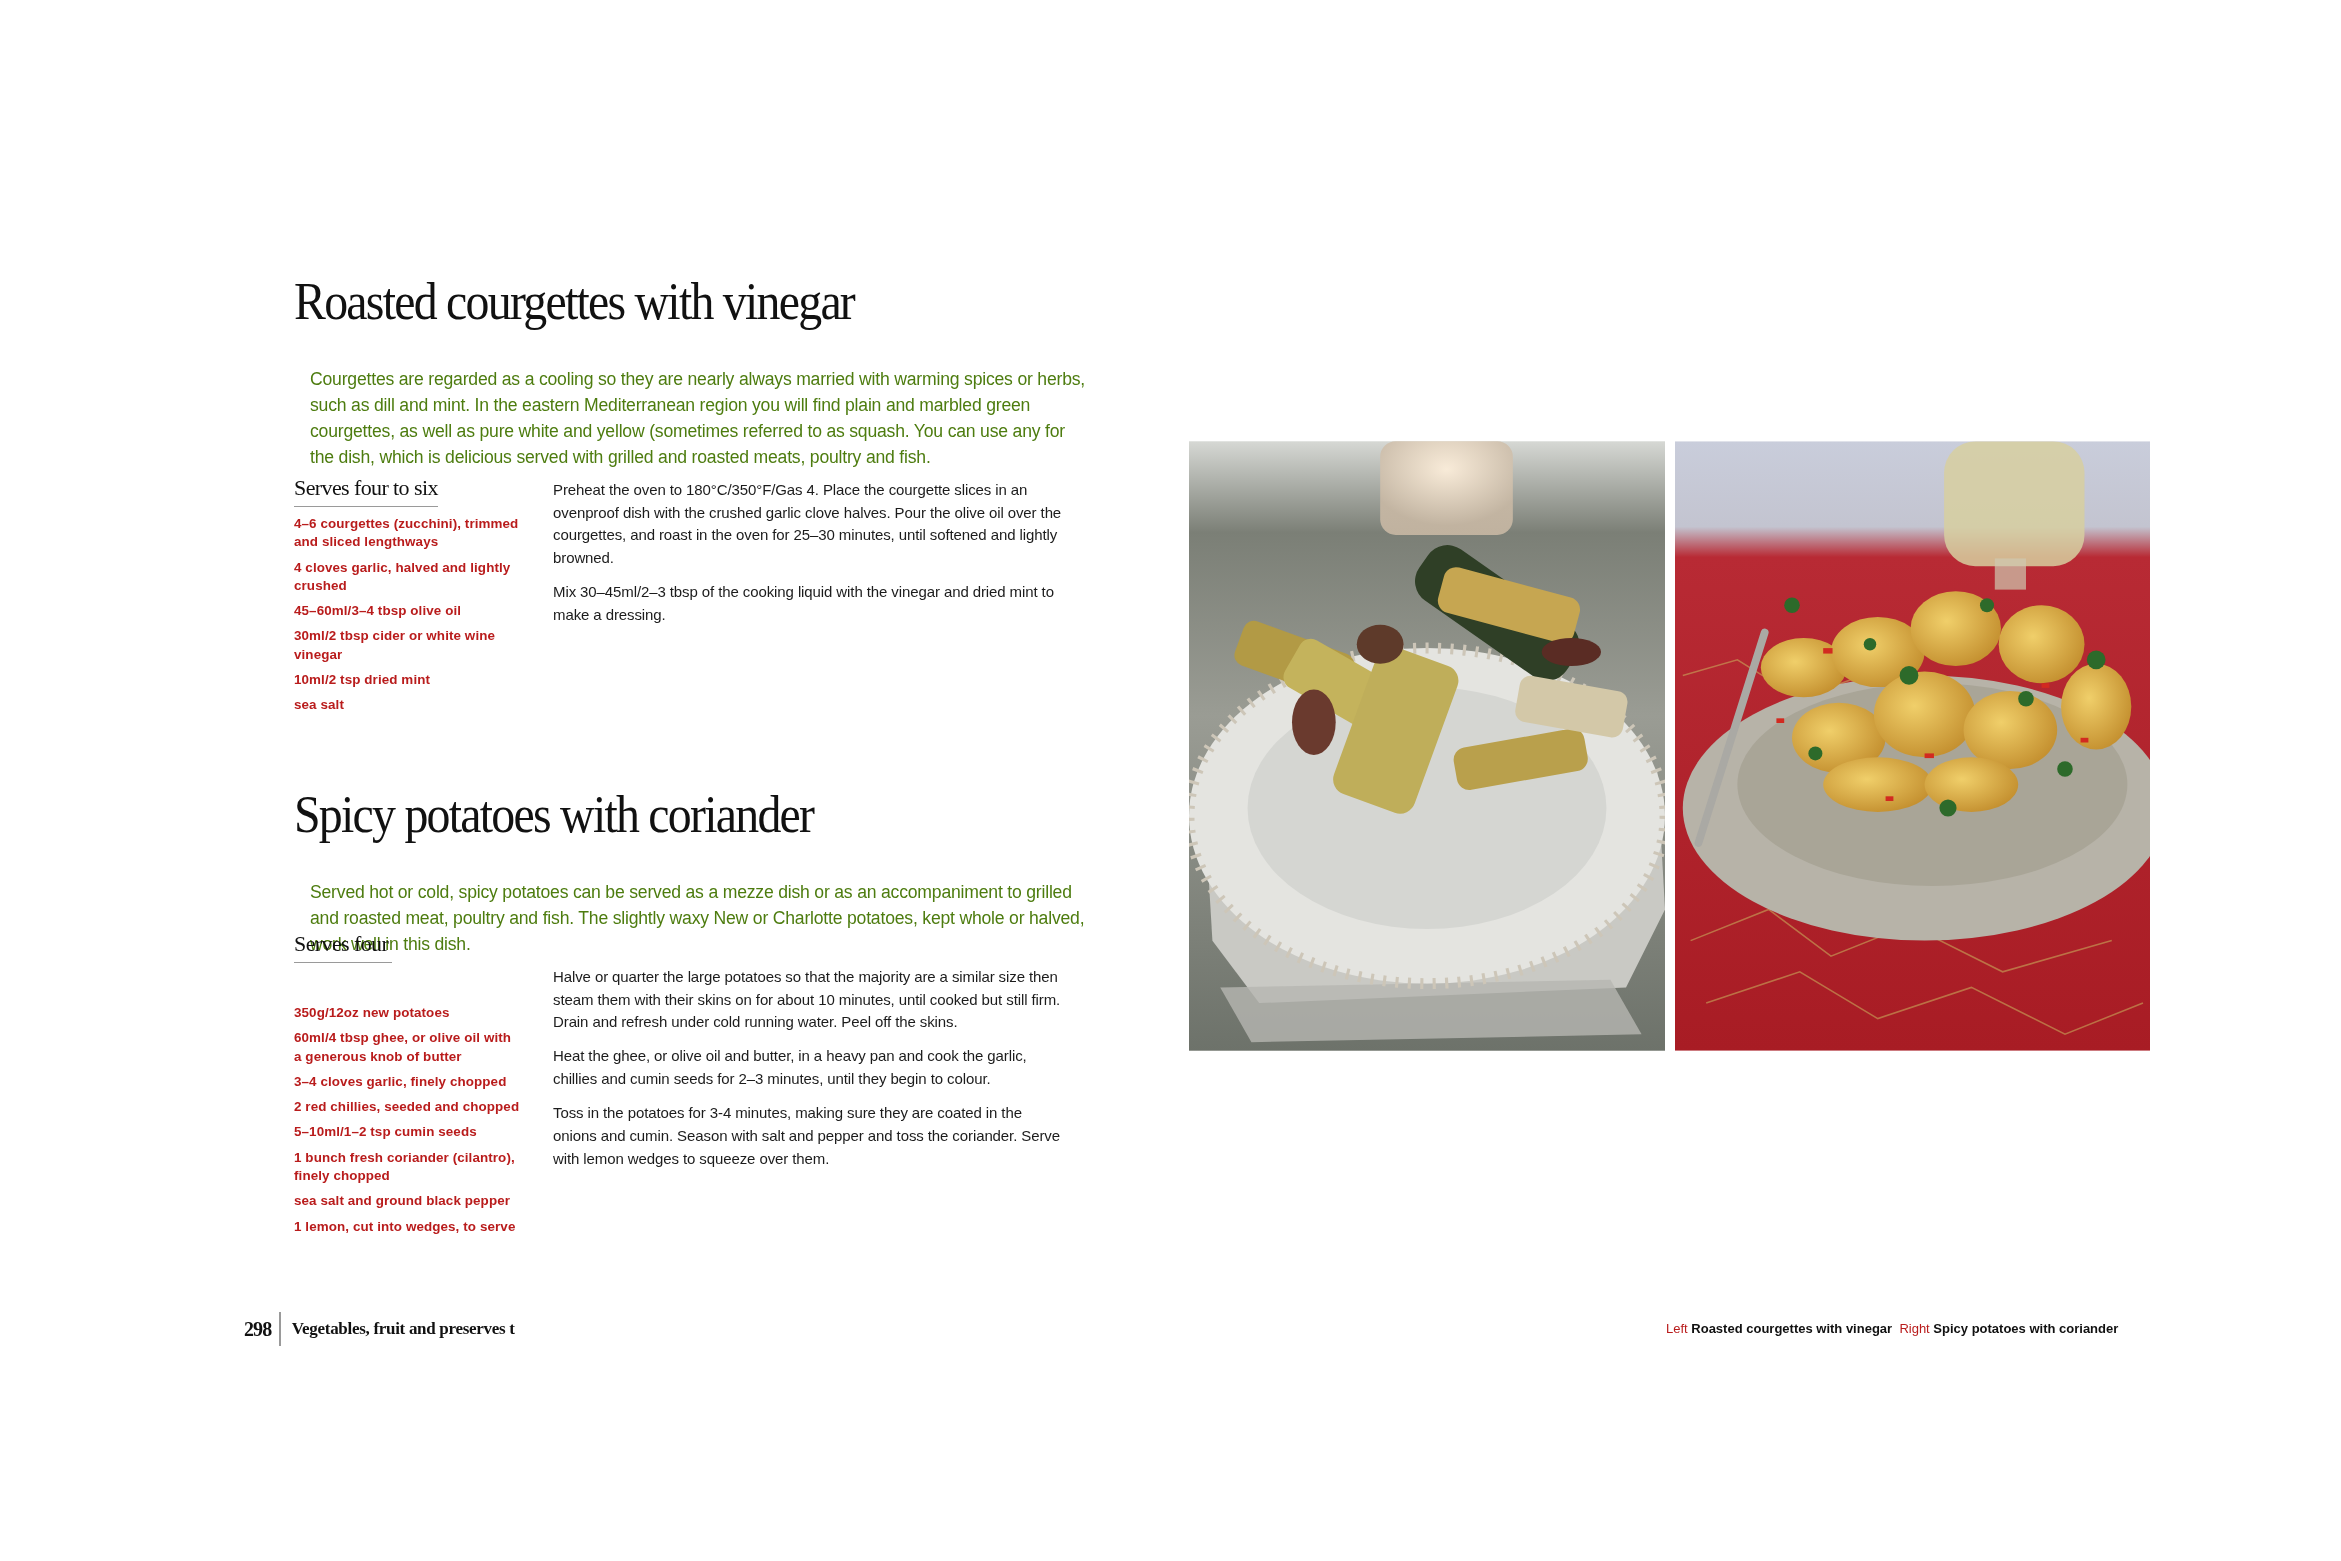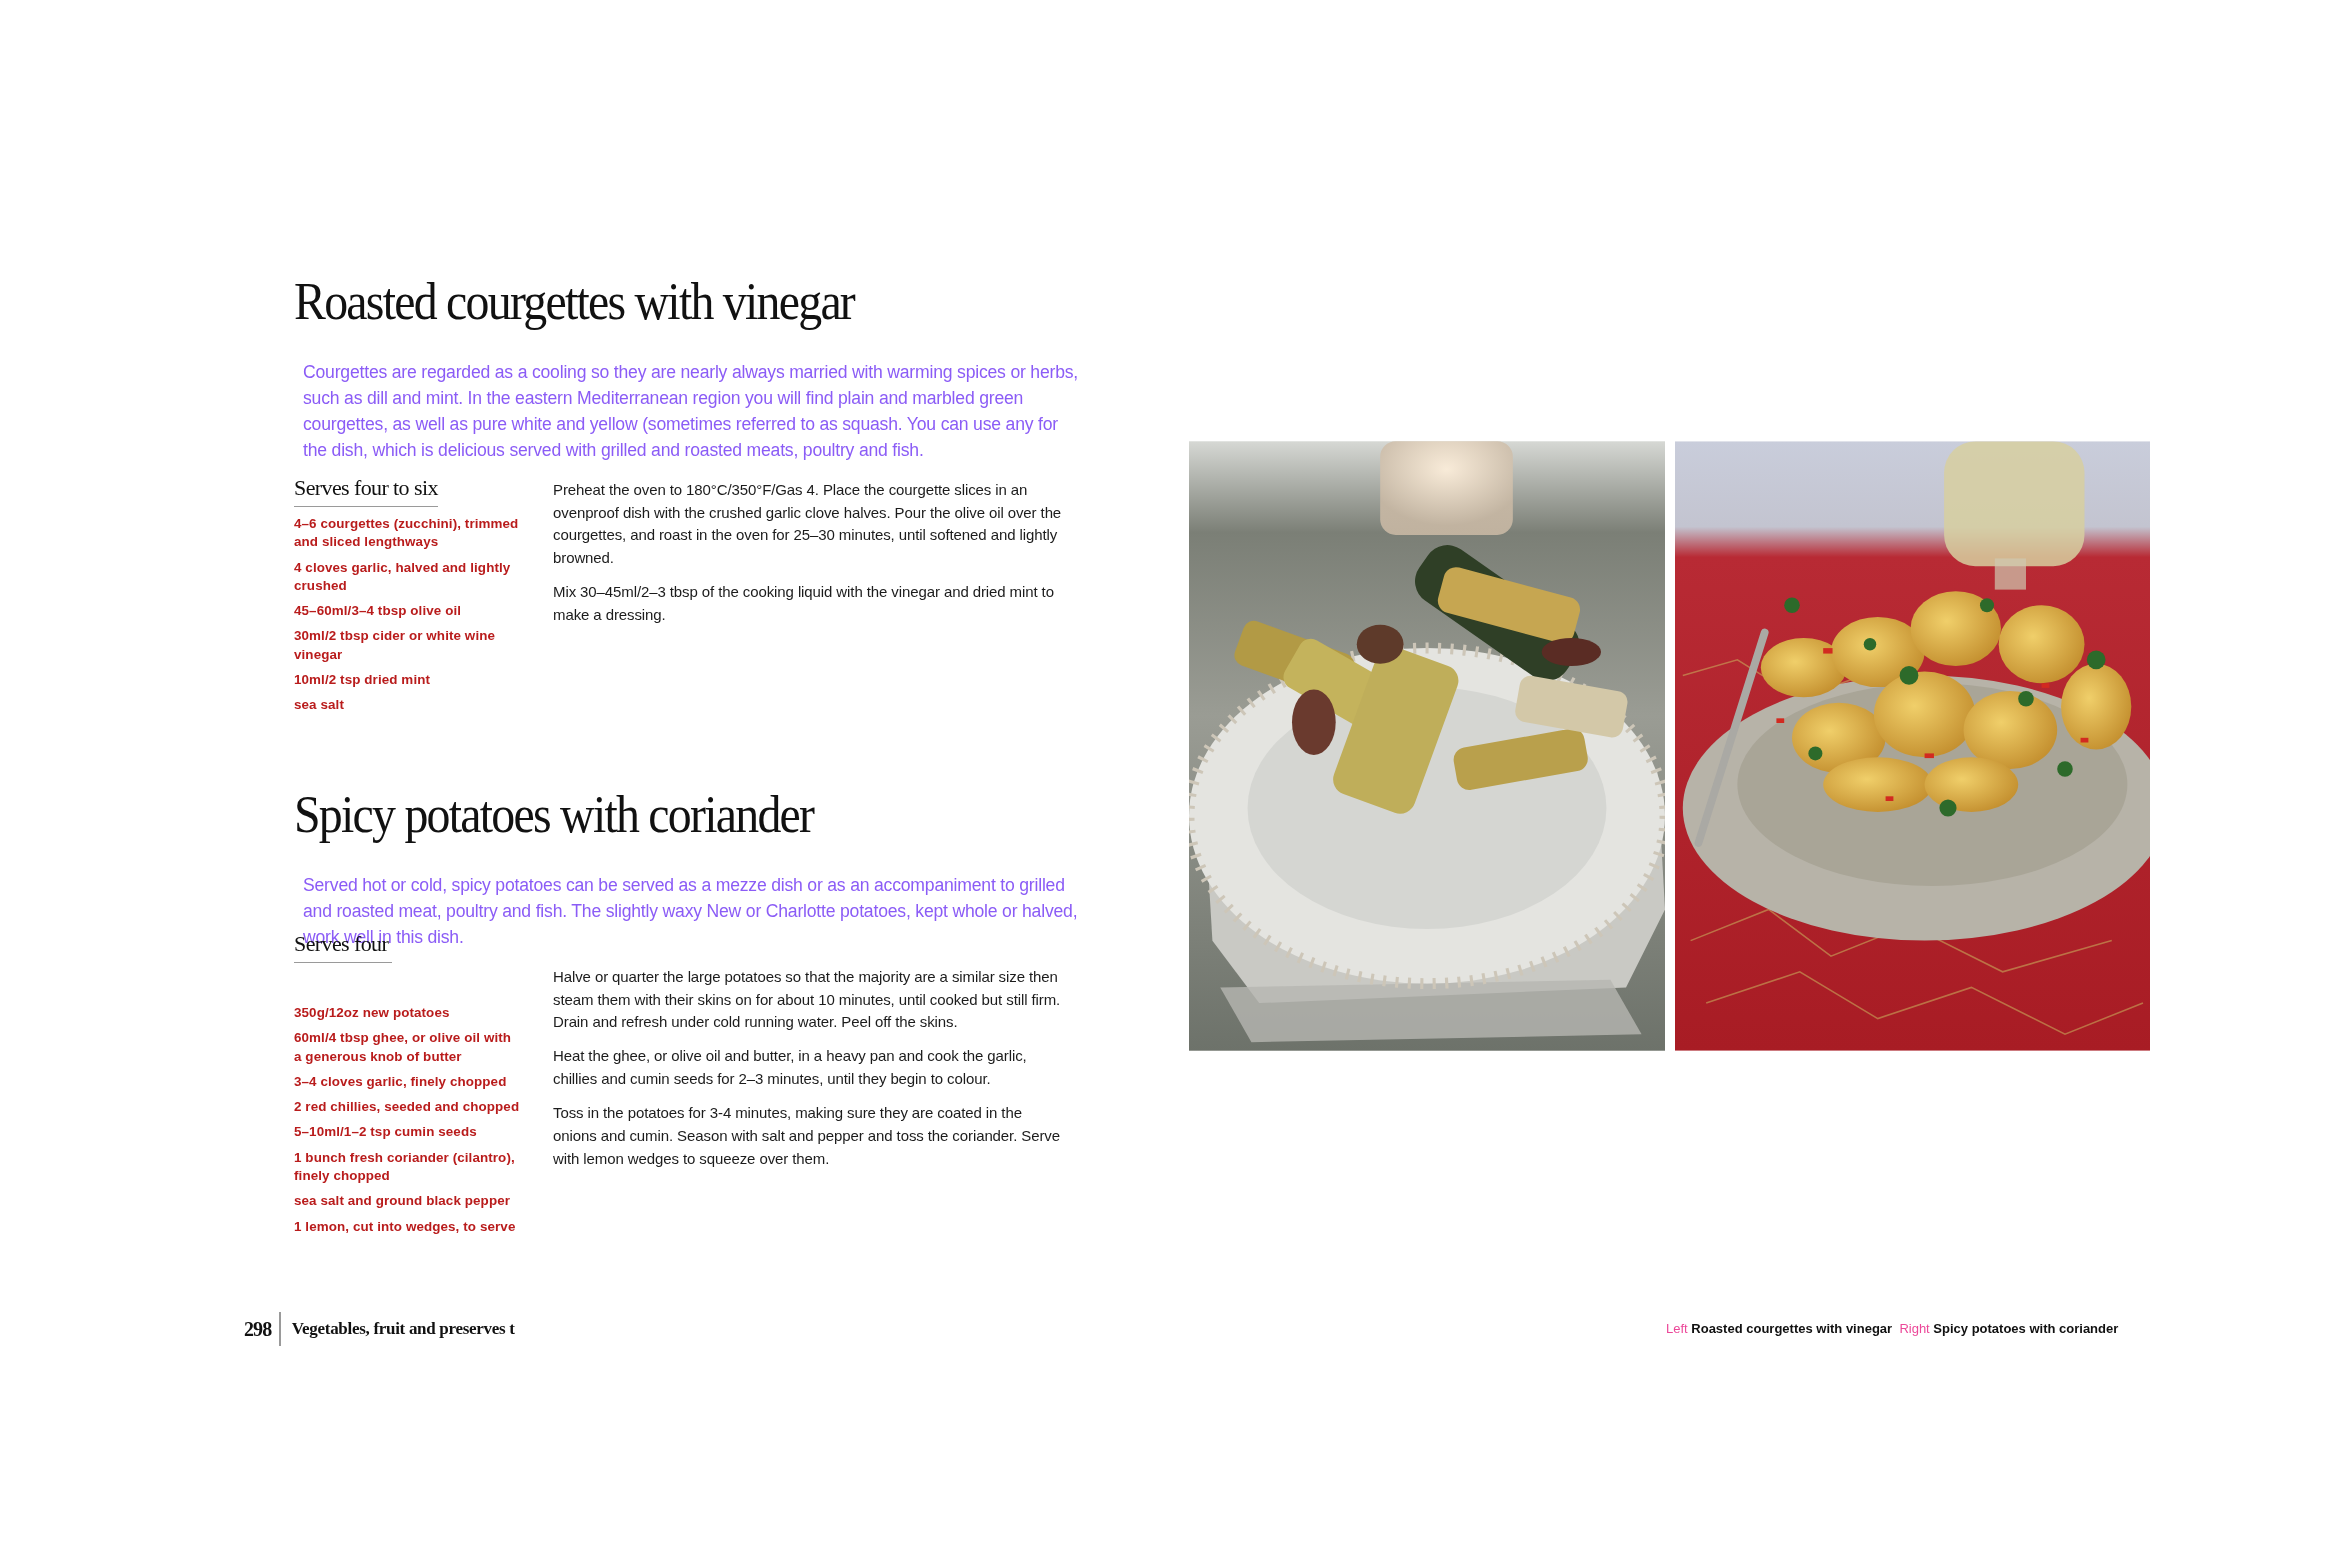--- a/index.html
+++ b/index.html
@@ -1,38 +1,38 @@
 <!DOCTYPE html>
 <html style="font-size:12.5px"><head>
 <meta charset="utf-8">
 <style>
   html, body { margin:0; padding:0; }
   body { width:2342px; height:1561px; background:#ffffff; position:relative; overflow:hidden; color:#1a1a1a; }
   .serif { font-family: "Liberation Serif", "DejaVu Serif", serif; }
   .sans { font-family: "Liberation Sans", "DejaVu Sans", sans-serif; }
 
   .recipe-title { position:absolute; left:294px; font-size:52px; letter-spacing:-1.9px; font-weight:normal; margin:0; color:#111; transform:scaleX(0.92); transform-origin:left; white-space:nowrap; }
-  .intro { position:absolute; left:294px; width:781px; font-size:17.6px; line-height:26px; color:#8b5cf6; font-weight:300; letter-spacing:-0.2px; margin:9px; }
+  .intro { position:absolute; left:294px; width:781px; font-size:17.6px; line-height:26px; color:#4d7c0f; font-weight:300; letter-spacing:-0.2px; margin:16px; }
   .serves { position:absolute; left:294px; width:144px; font-size:22px; letter-spacing:-0.6px; color:#111; padding-bottom:4.7px; border-bottom:1.2px solid #9a9a9a; white-space:nowrap; }
   .ingredients { position:absolute; left:294px; width:226px; margin:0; padding:0; list-style:none; }
   .ingredients li { font-size:13.4px; line-height:18.3px; font-weight:bold; color:#b91c1c; margin-bottom:7px; letter-spacing:0.1px; }
   .method { position:absolute; left:553px; width:515px; }
   .method p { margin:0 0 11.7px 0; font-size:15px; line-height:22.6px; color:#1c1c1c; letter-spacing:-0.1px; }
 
   .photo { position:absolute; top:441px; height:610px; overflow:hidden; }
   .photo-left { left:1189px; width:476px; }
   .photo-right { left:1675px; width:475px; }
 
   .footer-left { position:absolute; left:244px; top:1312px; height:34px; display:flex; align-items:center;font-weight:bold; }
   .page-number { font-size:20px; letter-spacing:-0.9px; color:#111; padding-right:7.8px; }
   .footer-rule { width:1.6px; height:34px; background:#9a9a9a; margin-right:11px; }
   .chapter-name { font-size:17px; letter-spacing:-0.3px; color:#111; }
 
   .caption { position:absolute; left:1666px; top:1321px; font-size:13px; color:#111; white-space:nowrap; }
-  .caption .light { font-weight:300; color:#ec4899; }
+  .caption .light { font-weight:300; color:#b91c1c; }
   .caption .bold { font-weight:bold; }
 </style>
 </head>
 <body>
 
 <h1 class="recipe-title serif" style="top:272px;">Roasted courgettes with vinegar</h1>
 <p class="intro sans" style="top:350px;">Courgettes are regarded as a cooling so they are nearly always married with warming spices or herbs, such as dill and mint. In the eastern Mediterranean region you will find plain and marbled green courgettes, as well as pure white and yellow (sometimes referred to as squash. You can use any for the dish, which is delicious served with grilled and roasted meats, poultry and fish.</p>
 <div class="serves serif" style="top:475px;">Serves four to six</div>
 <ul class="ingredients sans" style="top:515px;">
   <li>4–6 courgettes (zucchini), trimmed and sliced lengthways</li>

